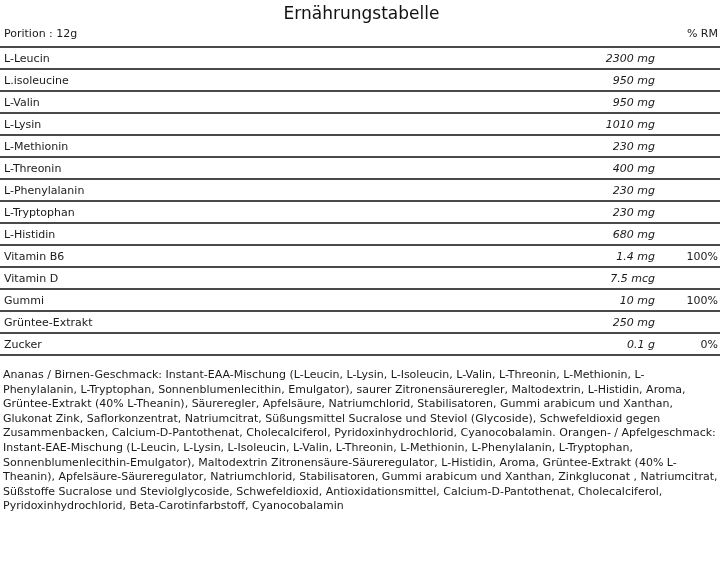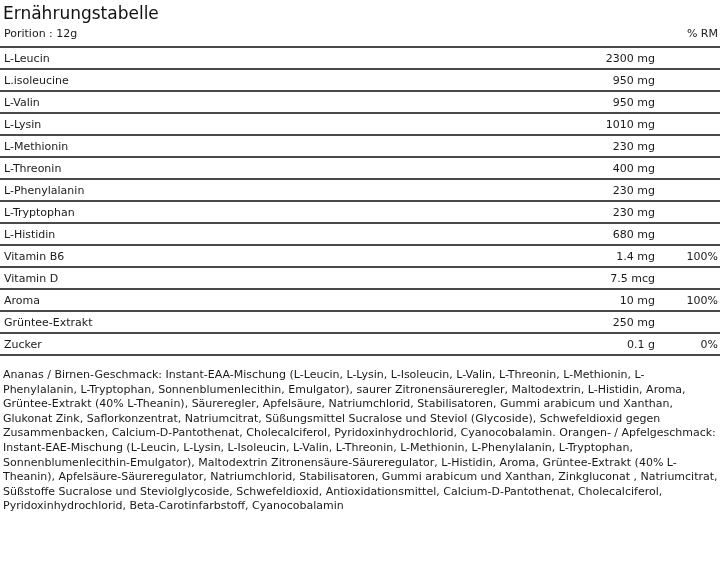--- a/index.html
+++ b/index.html
@@ -19,40 +19,41 @@
     width: 720px;
     height: 566px;
   }
   .title {
     font-size: 17px;
     font-weight: normal;
     color: #111111;
     padding: 3px 0 0 3px;
     height: 24px;
     line-height: 21px;
+    text-align: center;
   }
   .thead {
     display: flex;
     justify-content: space-between;
     align-items: center;
     height: 24px;
     padding: 0 2px 4px 4px;
     border-bottom: 2px solid #4a4a4a;
     font-size: 11px;
   }
   .row {
     display: flex;
     align-items: center;
     height: 22px;
     border-bottom: 2px solid #4a4a4a;
     font-size: 11px;
     padding: 0 2px 0 4px;
   }
   .lbl { flex: 1; white-space: nowrap; }
-  .amt { text-align: left; white-space: nowrap; }
+  .amt { text-align: left; white-space: nowrap; font-style: italic; }
   .pct { width: 63px; text-align: right; white-space: nowrap; }
   .ingredients {
     font-size: 11px;
     line-height: 14.6px;
     padding: 12px 2px 0 3px;
     color: #1a1a1a;
   }
 </style>
 </head>
 <body>
@@ -129,21 +130,21 @@
   </div>
 
 
   <div class="row">
     <span class="lbl">Vitamin D</span>
     <span class="amt">7.5 mcg</span>
     <span class="pct"></span>
   </div>
 
   <div class="row">
-    <span class="lbl">Aroma</span>
+    <span class="lbl">Gummi</span>
     <span class="amt">10 mg</span>
     <span class="pct">100%</span>
   </div>
 
   <div class="row">
     <span class="lbl">Grüntee-Extrakt</span>
     <span class="amt">250 mg</span>
     <span class="pct"></span>
   </div>
 

